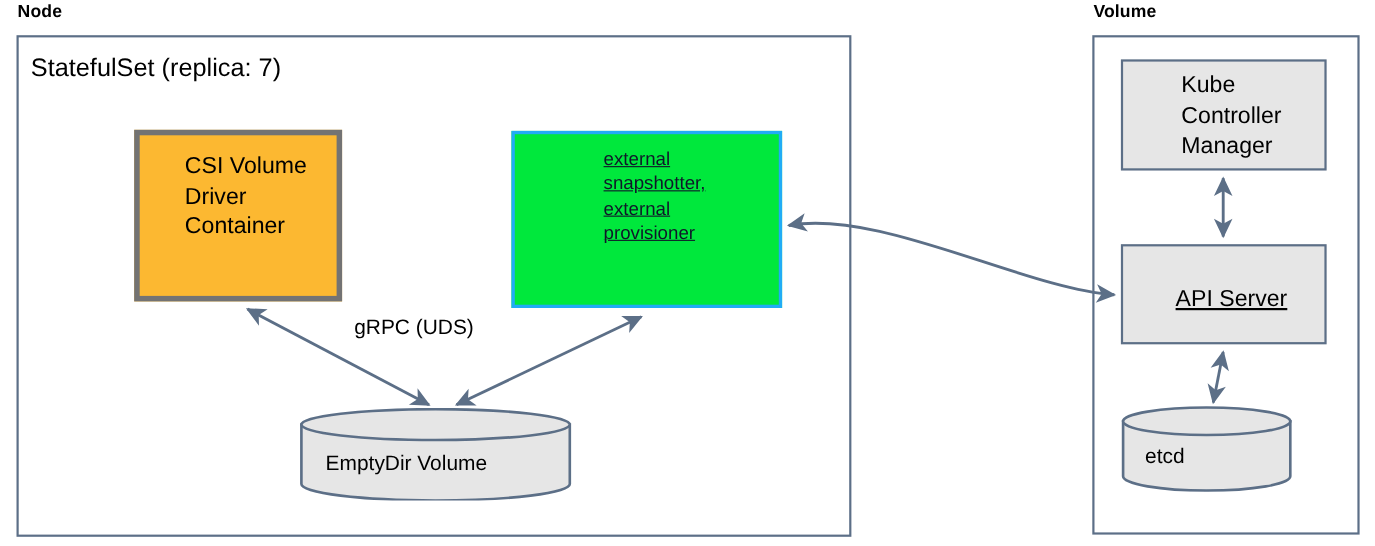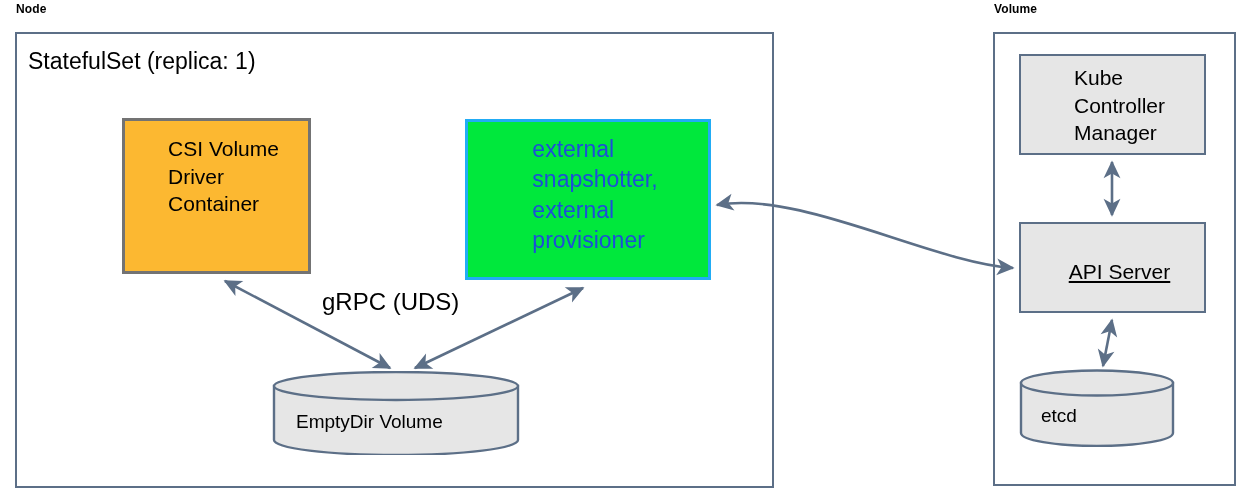--- a/index.html
+++ b/index.html
@@ -14,21 +14,21 @@
   #canvas {
     position: relative;
     width: 1250px;
     height: 496px;
     background: #ffffff;
     overflow: hidden;
   }
   .lbl-group {
     position: absolute;
     font-weight: bold;
-    font-size: 12px;
+    font-size: 16px;
     color: #000000;
     letter-spacing: 0.1px;
     white-space: nowrap;
   }
   .group-box {
     position: absolute;
     border: 2px solid #5c6f87;
     background: transparent;
     box-sizing: border-box;
   }
@@ -44,31 +44,32 @@
     display: flex;
     align-items: flex-start;
     justify-content: center;
   }
   .node-box .txt {
     white-space: pre-line;
     line-height: 1.32;
   }
   .box-orange {
     background: #fcb831;
-    border: 3px solid #737373;
+    border: 5px solid #737373;
     font-size: 21px;
     color: #000000;
     padding: 14px 0 0 14px;
   }
   .box-green {
     background: #00e83c;
     border: 3px solid #21acf5;
-    font-size: 23px;
-    color: #1d4ed8;
+    font-size: 17px;
+    color: #0f172a;
     padding: 12px 0 0 14px;
+    text-decoration: underline;
   }
   .box-gray {
     background: #e6e6e6;
     border: 2px solid #5c6f87;
     font-size: 21px;
     color: #000000;
     padding: 8px 0 0 14px;
   }
   .box-gray.centered {
     align-items: center;
@@ -78,21 +79,21 @@
   }
   .cyl svg { display: block; }
   .cyl .cyl-label {
     position: absolute;
     font-size: 19px;
     color: #000000;
     white-space: nowrap;
   }
   .edge-label {
     position: absolute;
-    font-size: 24px;
+    font-size: 19px;
     color: #000000;
     white-space: nowrap;
   }
   svg.wires {
     position: absolute;
     left: 0;
     top: 0;
     width: 1250px;
     height: 496px;
     overflow: visible;
@@ -101,21 +102,21 @@
 </style>
 </head>
 <body>
 
 <div id="canvas">
 
   <div class="lbl-group" style="left:16px; top:2px;">Node</div>
 
   <div class="group-box" id="node-box" style="left:15px; top:32px; width:759px; height:456px;"></div>
 
-  <div class="statefulset-title" style="left:28px; top:48px;">StatefulSet (replica: 1)</div>
+  <div class="statefulset-title" style="left:28px; top:48px;">StatefulSet (replica: 7)</div>
 
   <div class="node-box box-orange" style="left:122px; top:118px; width:189px; height:156px;">
     <span class="txt">CSI Volume
 Driver
 Container</span>
   </div>
 
   <div class="node-box box-green" style="left:465px; top:119px; width:246px; height:161px;">
     <span class="txt">external
 snapshotter,

